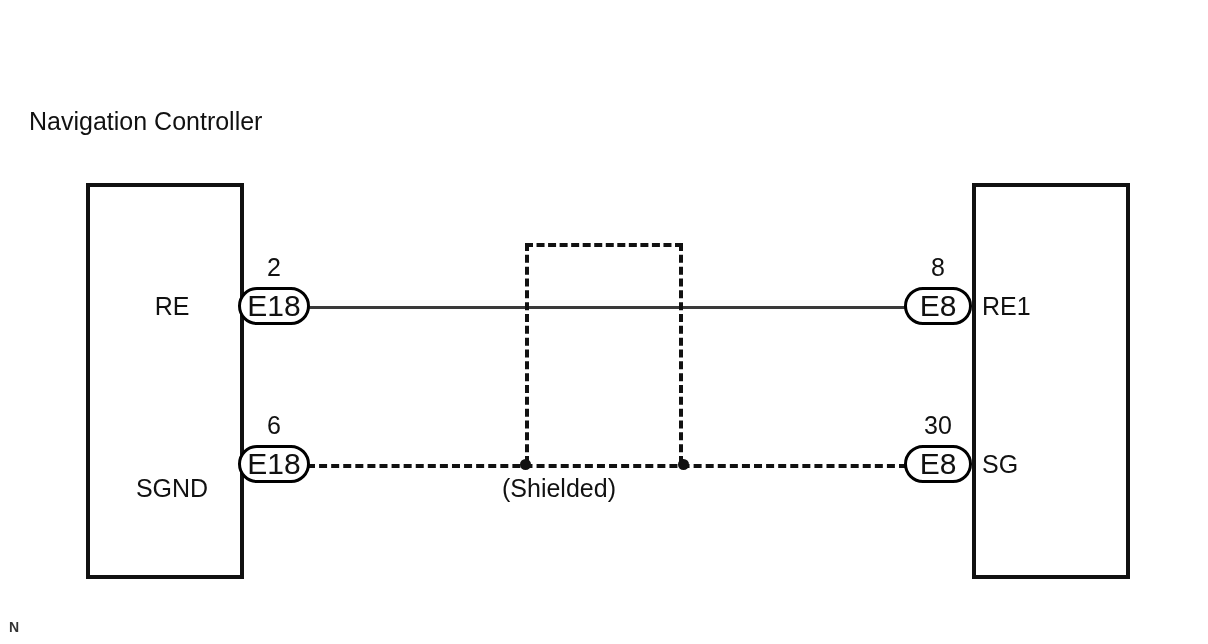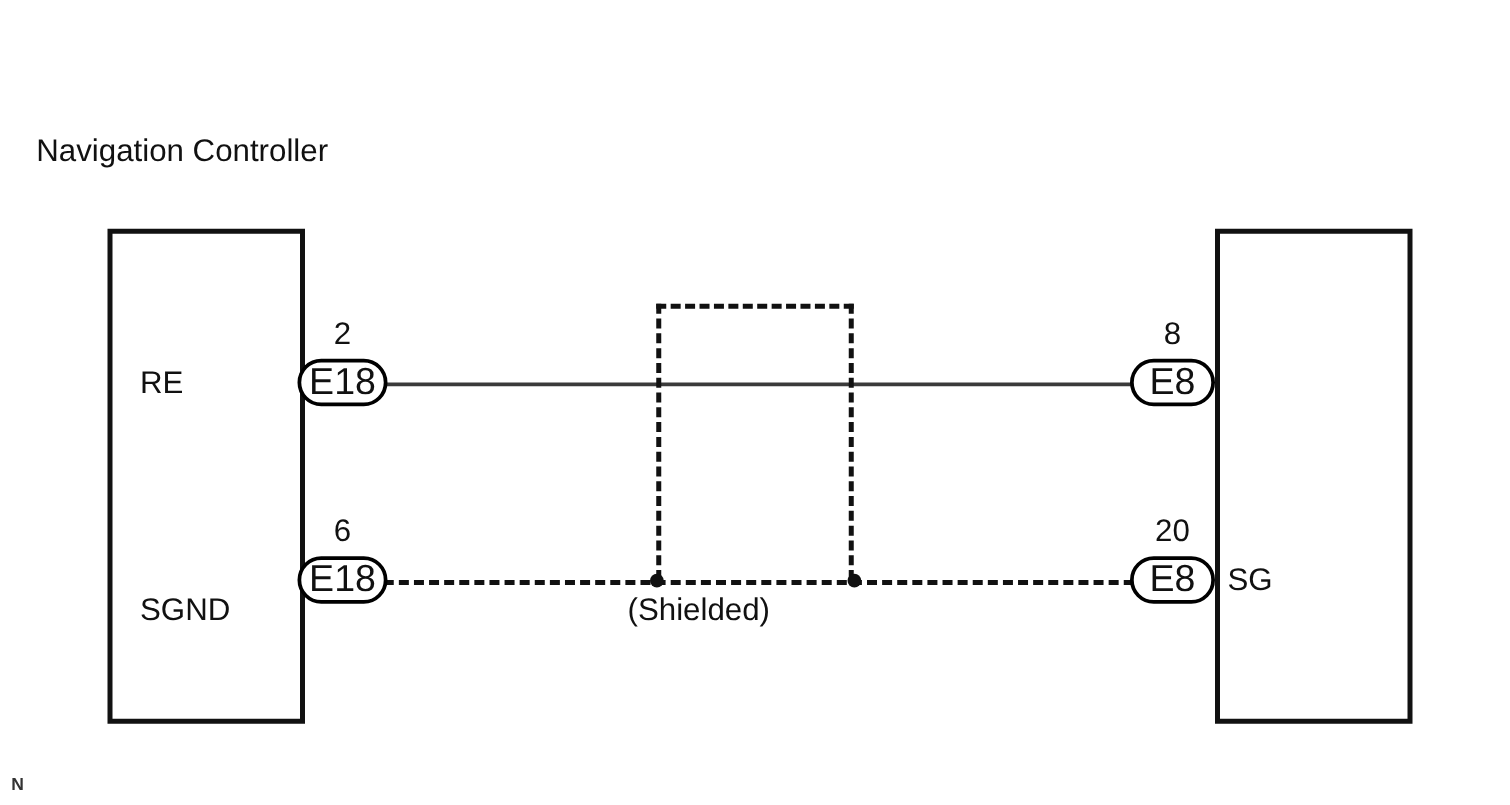--- a/index.html
+++ b/index.html
@@ -122,21 +122,21 @@
   #pin-number-sg   { left: 904px; top: 413px; width: 68px; }
 
   
   .signal-name {
     position: absolute;
     font-size: 25px;
     line-height: 1;
     white-space: nowrap;
     color: #111111;
   }
-  .signal-name.left-side  { text-align: left; }
+  .signal-name.left-side  { text-align: center; }
   .signal-name.right-side { text-align: left; }
   #signal-name-re   { left: 112px; top: 294px; width: 120px; }
   #signal-name-sgnd { left: 112px; top: 476px; width: 120px; }
   #signal-name-re1  { left: 982px; top: 294px; width: 140px; }
   #signal-name-sg   { left: 982px; top: 452px; width: 140px; }
 
   
   #corner-mark {
     position: absolute;
     left: 9px;
@@ -164,24 +164,25 @@
   <div class="junction-dot" id="shield-junction-left"></div>
   <div class="junction-dot" id="shield-junction-right"></div>
   <div id="shield-caption">(Shielded)</div>
 
   <div class="pin-number" id="pin-number-re">2</div>
   <div class="connector-oval" id="connector-oval-e18-re">E18</div>
   <div class="signal-name left-side" id="signal-name-re">RE</div>
 
   <div class="pin-number" id="pin-number-re1">8</div>
   <div class="connector-oval" id="connector-oval-e8-re1">E8</div>
+  <div class="signal-name right-side" id="signal-name-re1">RE1</div>
 
   <div class="pin-number" id="pin-number-sgnd">6</div>
   <div class="connector-oval" id="connector-oval-e18-sgnd">E18</div>
   <div class="signal-name left-side" id="signal-name-sgnd">SGND</div>
 
-  <div class="pin-number" id="pin-number-sg">20</div>
+  <div class="pin-number" id="pin-number-sg">30</div>
   <div class="connector-oval" id="connector-oval-e8-sg">E8</div>
   <div class="signal-name right-side" id="signal-name-sg">SG</div>
 
   <div id="corner-mark">N</div>
 
 </div>
 
 </body></html>

